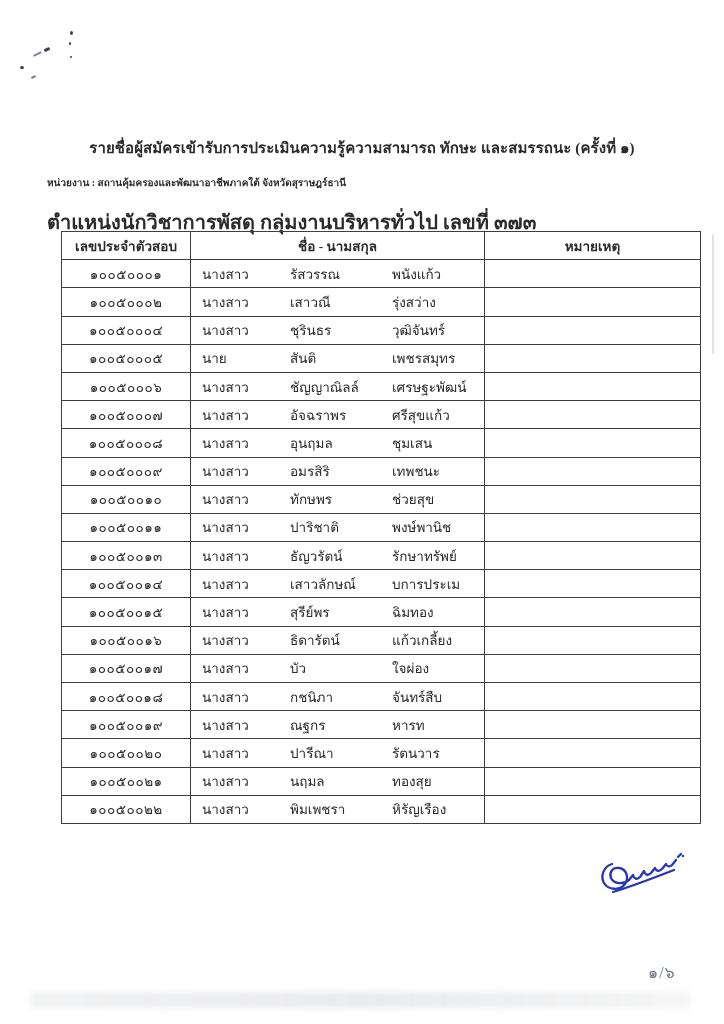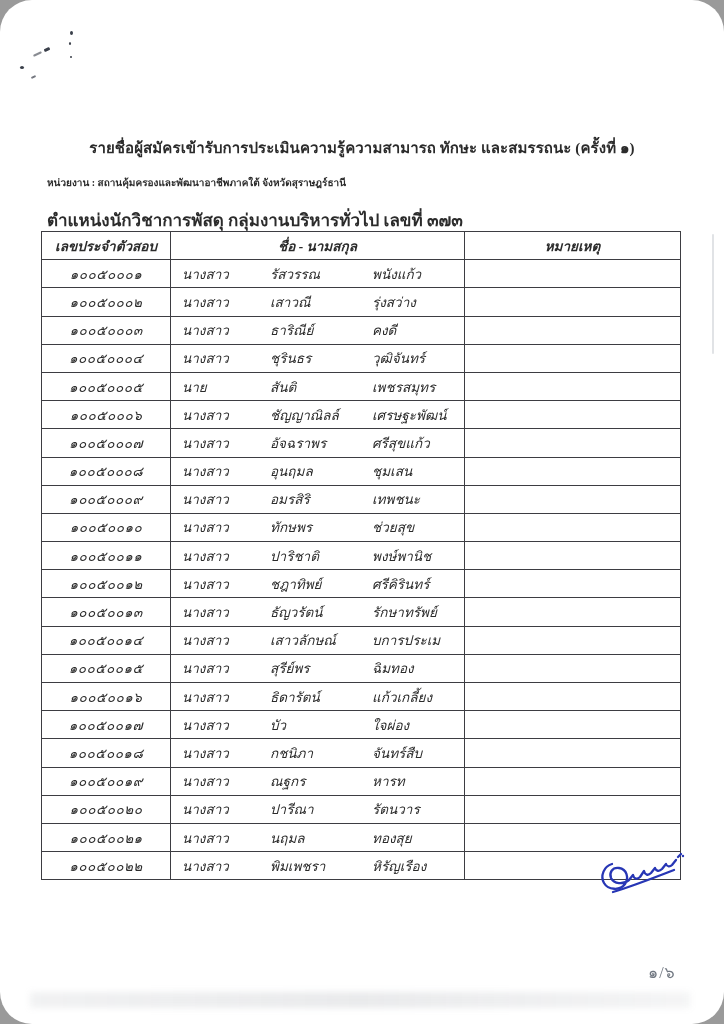--- a/index.html
+++ b/index.html
@@ -3,43 +3,42 @@
 <meta charset="utf-8">
 <style>
   html,body{margin:0;padding:0;background:#9a9a9a;}
   .page{
     position:relative;
     width:724px;height:1024px;
     background:#ffffff;
     overflow:hidden;
     font-family:"Liberation Serif","DejaVu Serif",serif;
     color:#2b2b2b;
-    border-radius:32px;
   }
   
   .speck{position:absolute;background:#3a3f4a;border-radius:50%;}
   .speck.dash{border-radius:1px;transform:rotate(-25deg);}
 
   .doc-title{
     position:absolute;left:0;top:136px;width:100%;
     text-align:center;font-size:15px;font-weight:700;
     letter-spacing:.1px;
   }
   .line-agency{
     position:absolute;left:47px;top:175px;
     font-size:10px;font-weight:700;
   }
   .line-position{
     position:absolute;left:47px;top:206px;
-    font-size:17px;font-weight:700;text-align:right;
+    font-size:20px;font-weight:700;text-align:right;
   }
 
   table.roster{
-    position:absolute;left:41px;top:231px;
-    width:639px;border-collapse:collapse;table-layout:fixed;font-style:italic;
+    position:absolute;left:61px;top:231px;
+    width:639px;border-collapse:collapse;table-layout:fixed;
   }
   table.roster th, table.roster td{
     border:1.6px solid #3d3d42;
     padding:0 4px;
     height:27.2px;
     font-size:13.5px;
     overflow:hidden;white-space:nowrap;
   }
   table.roster th{font-weight:700;text-align:center;}
   col.c1{width:129px;} col.c2{width:294px;} col.c3{width:216px;}
@@ -113,31 +112,20 @@
           <td class="c-name">
             <div class="name-grid">
               <span>นางสาว</span>
               <span>เสาวณี</span>
               <span>รุ่งสว่าง</span>
             </div>
           </td>
           <td></td>
         </tr>
         <tr>
-          <td class="c-id">๑๐๐๕๐๐๐๓</td>
-          <td class="c-name">
-            <div class="name-grid">
-              <span>นางสาว</span>
-              <span>ธาริณีย์</span>
-              <span>คงดี</span>
-            </div>
-          </td>
-          <td></td>
-        </tr>
-        <tr>
           <td class="c-id">๑๐๐๕๐๐๐๔</td>
           <td class="c-name">
             <div class="name-grid">
               <span>นางสาว</span>
               <span>ชุรินธร</span>
               <span>วุฒิจันทร์</span>
             </div>
           </td>
           <td></td>
         </tr>
@@ -207,31 +195,20 @@
           </td>
           <td></td>
         </tr>
         <tr>
           <td class="c-id">๑๐๐๕๐๐๑๑</td>
           <td class="c-name">
             <div class="name-grid">
               <span>นางสาว</span>
               <span>ปาริชาติ</span>
               <span>พงษ์พานิช</span>
-            </div>
-          </td>
-          <td></td>
-        </tr>
-        <tr>
-          <td class="c-id">๑๐๐๕๐๐๑๒</td>
-          <td class="c-name">
-            <div class="name-grid">
-              <span>นางสาว</span>
-              <span>ชฎาทิพย์</span>
-              <span>ศรีคิรินทร์</span>
             </div>
           </td>
           <td></td>
         </tr>
         <tr>
           <td class="c-id">๑๐๐๕๐๐๑๓</td>
           <td class="c-name">
             <div class="name-grid">
               <span>นางสาว</span>
               <span>ธัญวรัตน์</span>

